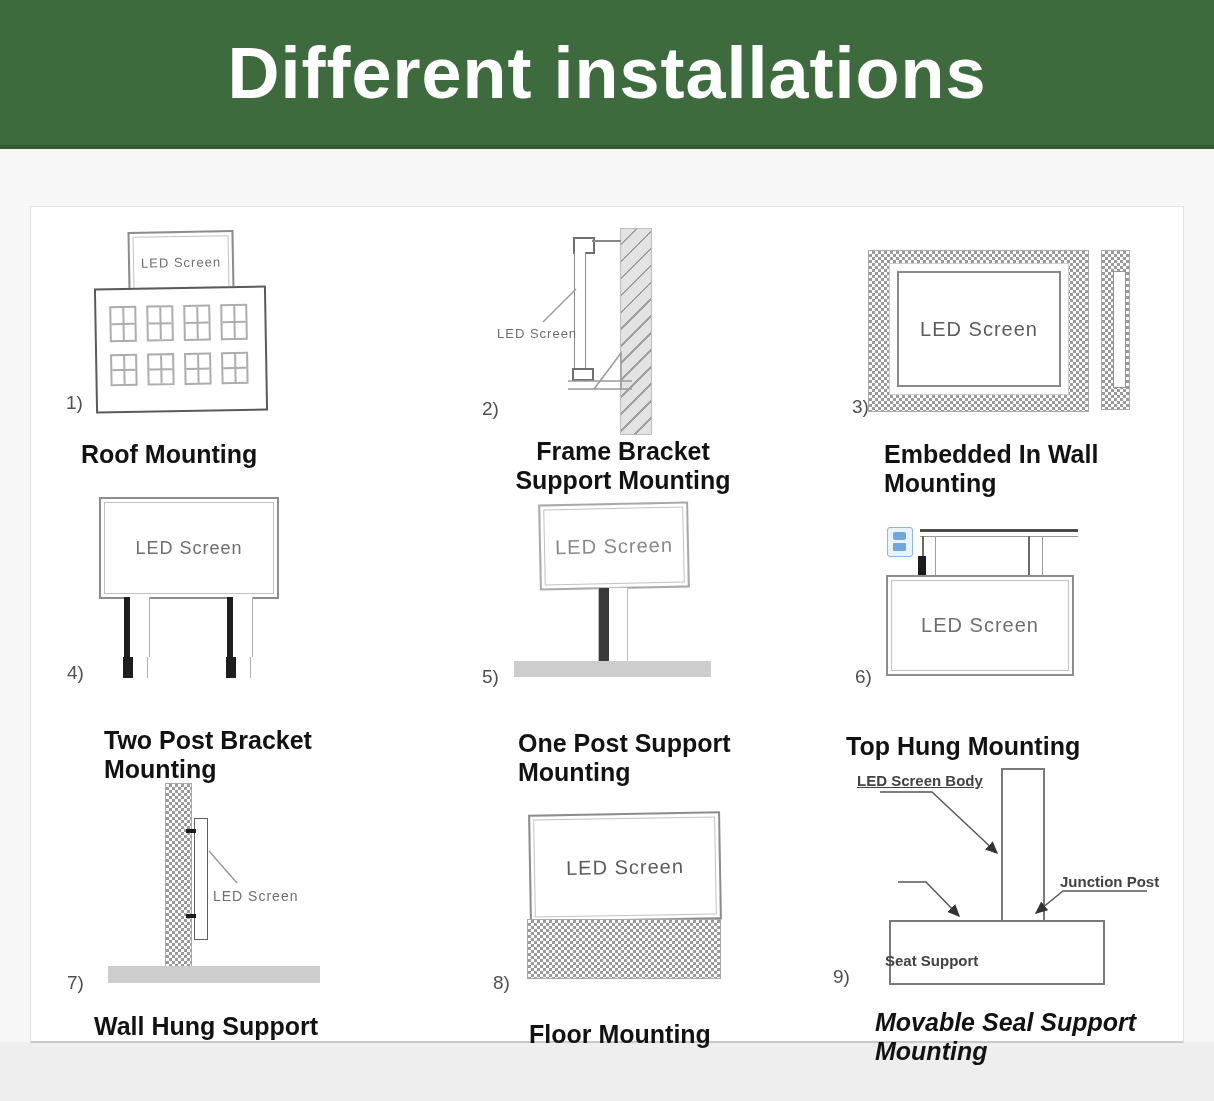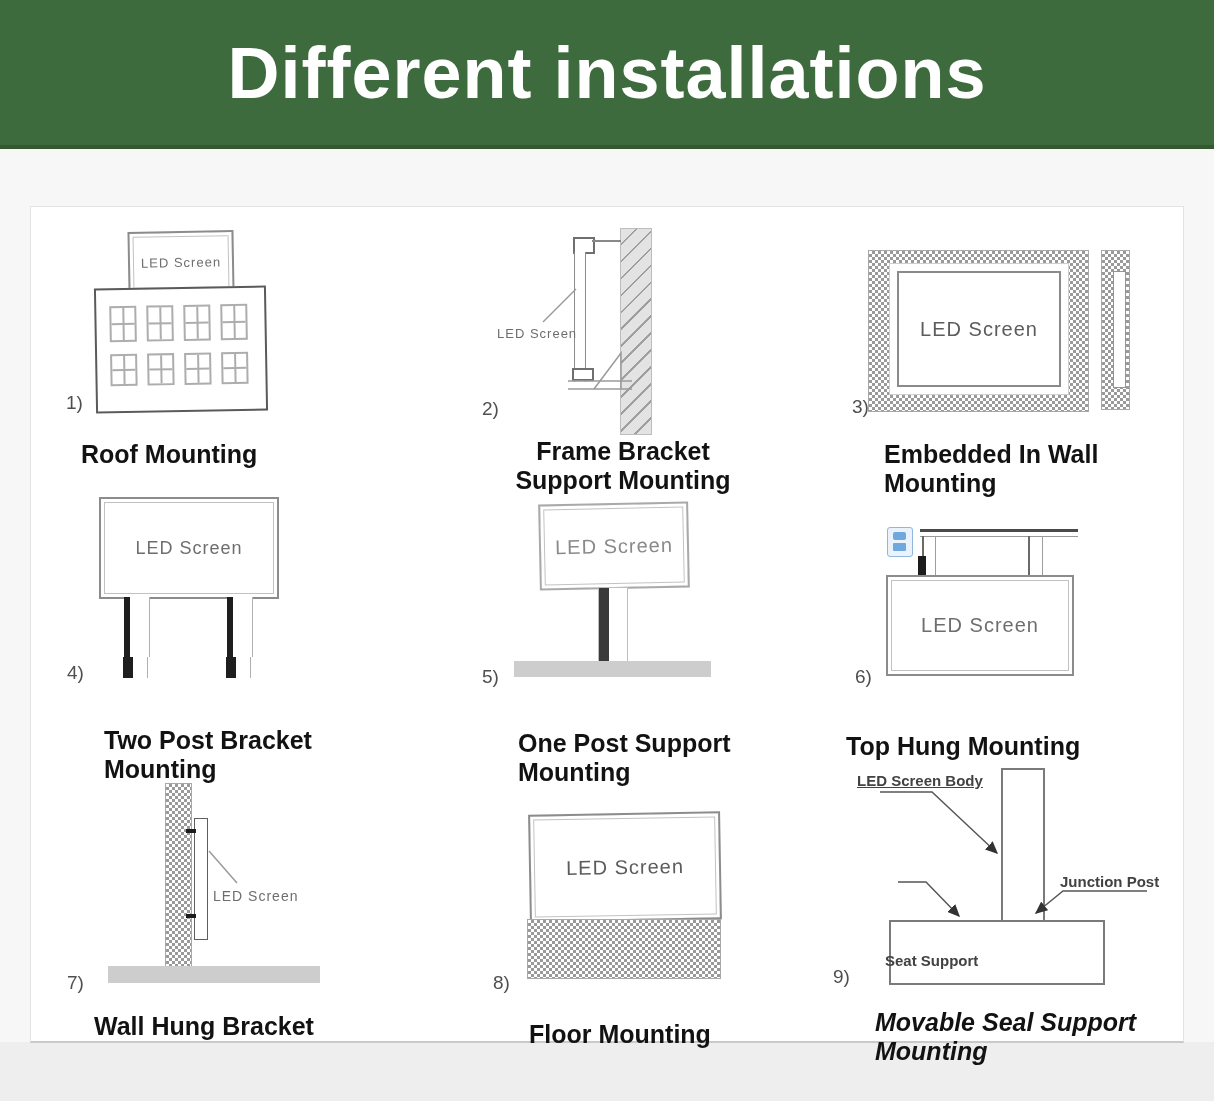--- a/index.html
+++ b/index.html
@@ -128,21 +128,21 @@
   </section>
 
   <section>
     <div class="abs checker" style="left:165px;top:783px;width:25px;height:186px;"></div>
     <div class="abs" style="left:194px;top:818px;width:12px;height:120px;background:#fff;border:1px solid #5f5f5f;"></div>
     <div class="abs" style="left:186px;top:829px;width:10px;height:4px;background:#1c1c1c;"></div>
     <div class="abs" style="left:186px;top:914px;width:10px;height:4px;background:#1c1c1c;"></div>
     <div class="abs ground" style="left:108px;top:966px;width:212px;height:17px;"></div>
     <span class="abs ledtext" style="left:213px;top:888px;font-size:14px;">LED Screen</span>
     <span class="num" style="left:67px;top:972px;">7)</span>
-    <div class="cap" style="left:94px;top:1012px;width:320px;">Wall Hung Bracket</div>
+    <div class="cap" style="left:94px;top:1012px;width:320px;">Wall Hung Support</div>
   </section>
 
   <section>
     <div class="abs frame" style="left:529px;top:813px;width:188px;height:104px;transform:rotate(-1deg);">
       <span class="ledtext" style="font-size:20px;color:#5c5c5c;">LED Screen</span>
     </div>
     <div class="abs checker" style="left:527px;top:919px;width:192px;height:58px;"></div>
     <span class="num" style="left:493px;top:972px;">8)</span>
     <div class="cap" style="left:529px;top:1020px;width:250px;">Floor Mounting</div>
   </section>

